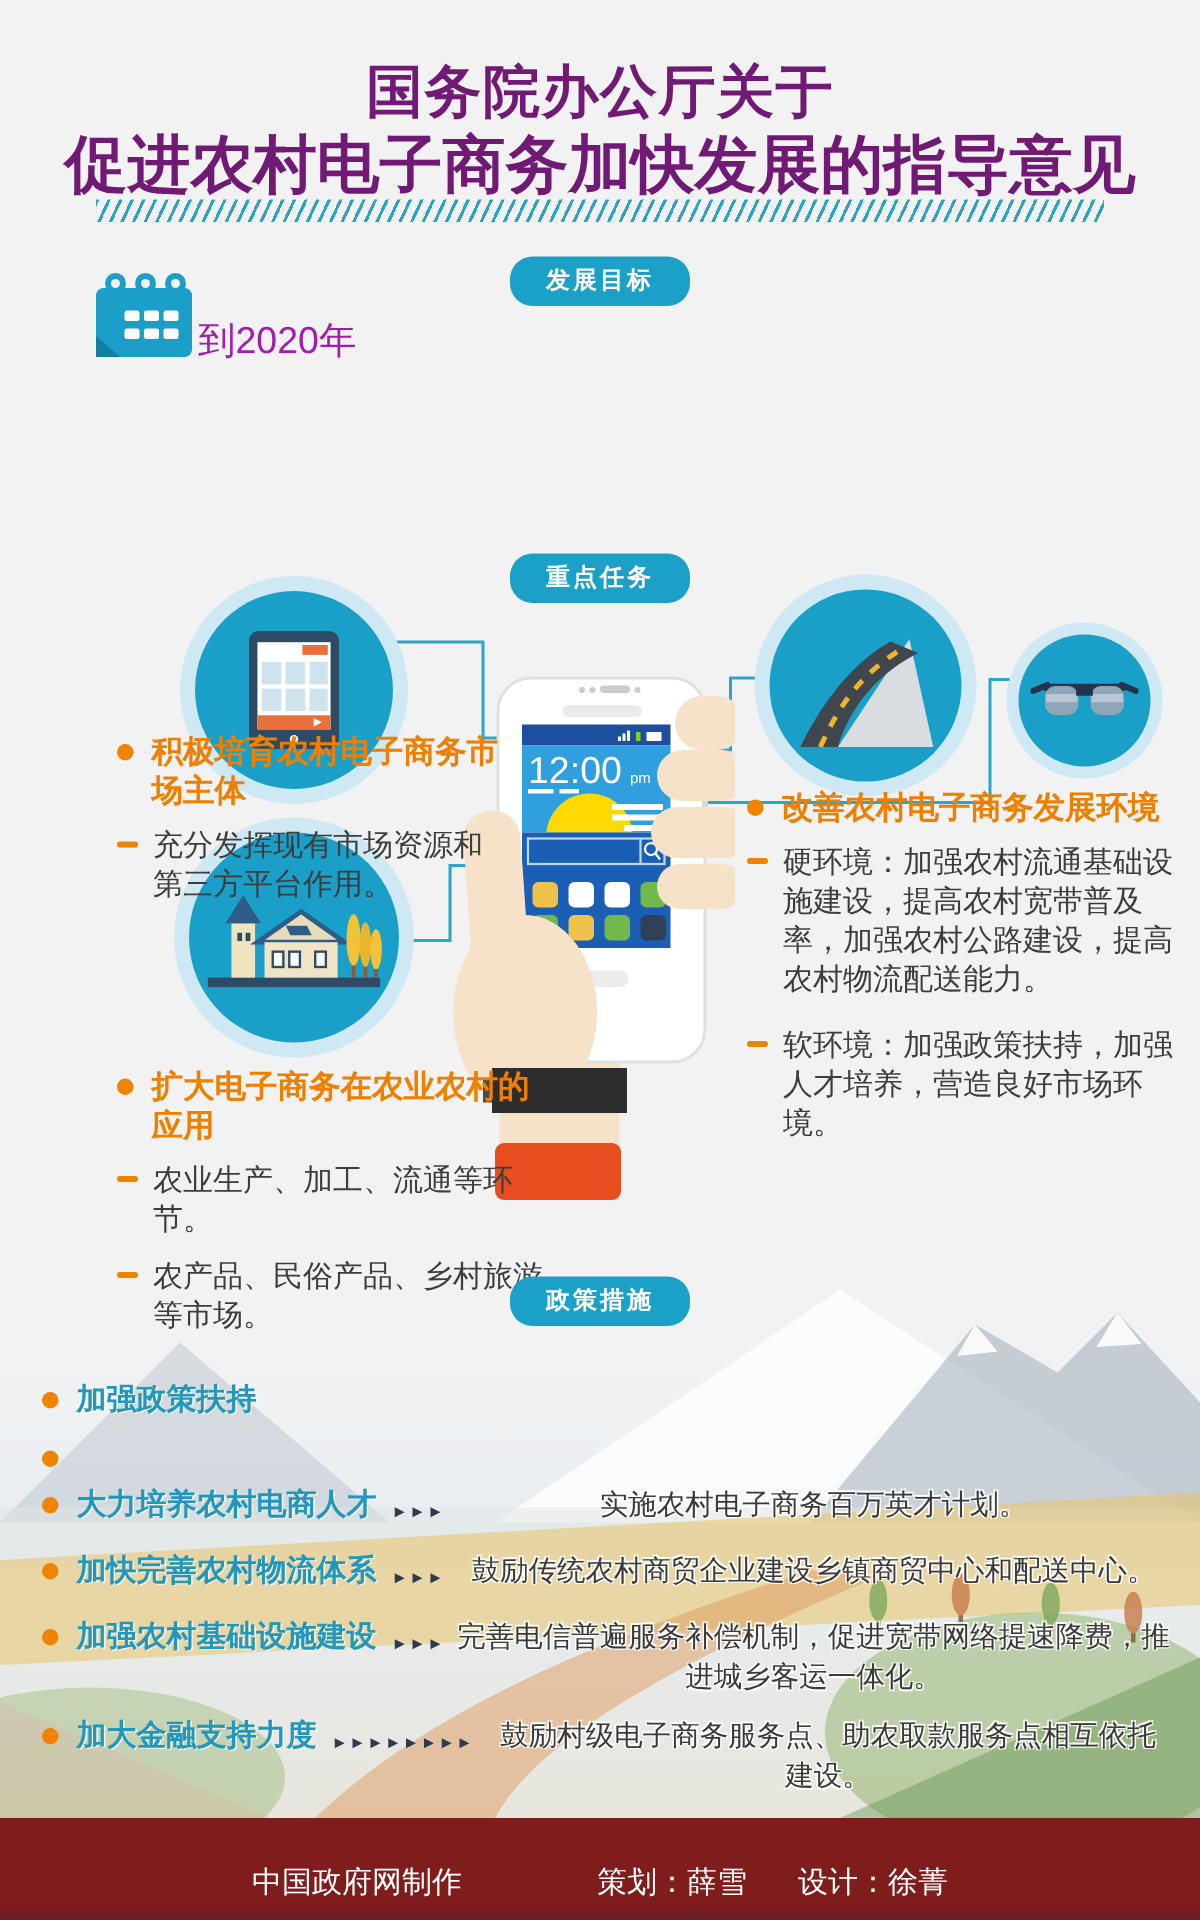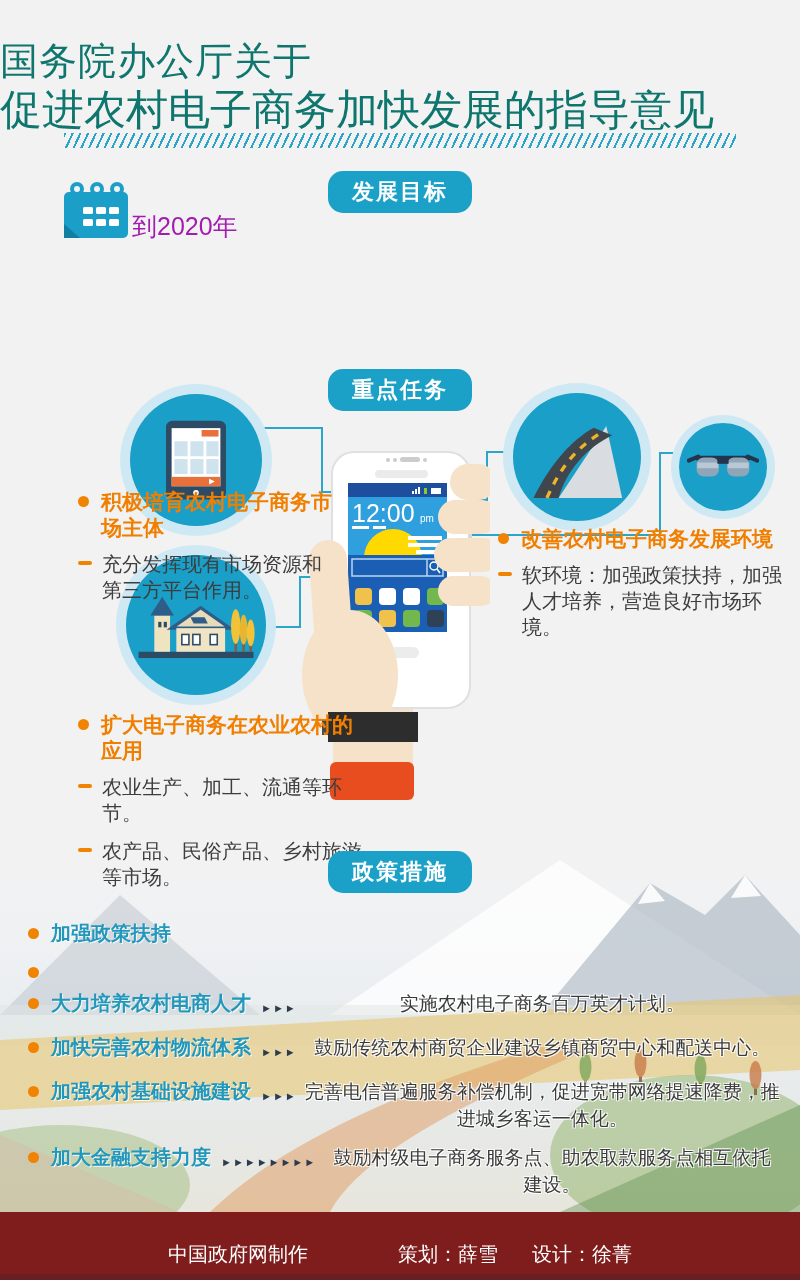--- a/index.html
+++ b/index.html
@@ -2,28 +2,28 @@
 <html><head>
 <meta charset="utf-8">
 <style>
   html,body{margin:0;padding:0;}
   body{width:800px;height:1280px;overflow:hidden;background:#f2f2f3;
        font-family:"Liberation Sans","DejaVu Sans",sans-serif;color:#3d3d3d;}
   .canvas{position:relative;width:800px;height:1280px;overflow:hidden;}
   .abs{position:absolute;}
 
   
-  .title{left:0;right:0;text-align:left;color:#0f766e;font-weight:normal;}
+  .title{left:0;right:0;text-align:center;color:#701a75;font-weight:bold;}
   .title1{top:36px;font-size:38px;letter-spacing:1px;}
   .title2{top:82px;font-size:42px;letter-spacing:0px;}
   .slashes{left:64px;top:133px;width:672px;height:15px;
      background:repeating-linear-gradient(115deg,#2aa5c9 0 2px,transparent 2px 7px);}
 
   
-  .badge{background:#1ba1c7;color:#fff;font-weight:bold;font-size:22px;
+  .badge{background:#1ba1c7;color:#fff;font-weight:bold;font-size:16px;
      padding:6px 24px;border-radius:15px;letter-spacing:2px;}
   .badge.goals{left:50%;transform:translateX(-50%);top:171px;}
   .badge.tasks{left:50%;transform:translateX(-50%);top:369px;}
   .badge.policies{left:50%;transform:translateX(-50%);top:851px;}
 
   
   .year{left:132px;top:210px;color:#a21caf;font-size:25px;}
   .goal-body{left:60px;top:256px;width:692px;font-size:20px;line-height:27px;text-align:justify;}
 
   
@@ -296,20 +296,24 @@
         <span class="dash"></span>
       <span>农产品、民俗产品、乡村旅游等市场。</span>
       </div>
   </div>
 
   <div class="abs task t-right">
     <div class="task-h">
         <span class="dot"></span>
       <span>改善农村电子商务发展环境</span>
       </div>
+    <div class="pt" style="margin-bottom:18px;">
+        <span class="dash"></span>
+      <span>硬环境：加强农村流通基础设施建设，提高农村宽带普及率，加强农村公路建设，提高农村物流配送能力。</span>
+      </div>
     <div class="pt">
         <span class="dash"></span>
       <span>软环境：加强政策扶持，加强人才培养，营造良好市场环境。</span>
       </div>
   </div>
 
   <div class="abs badge policies">政策措施</div>
 
   <div class="abs policy-list">
     <div class="prow">

